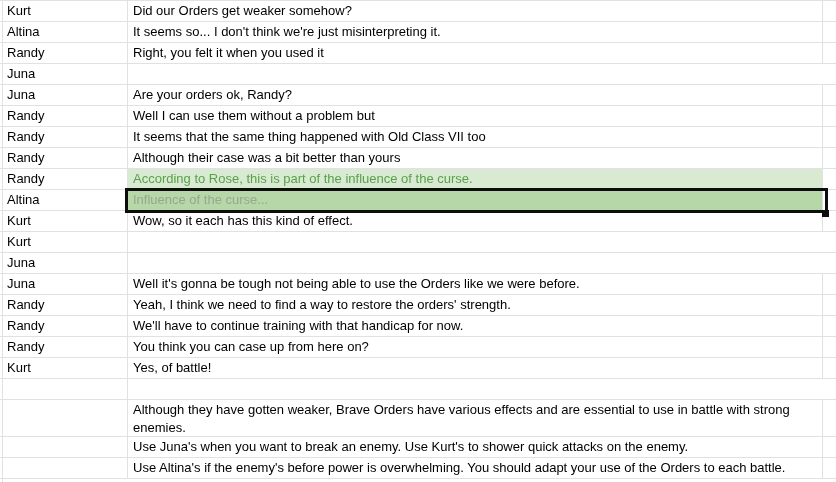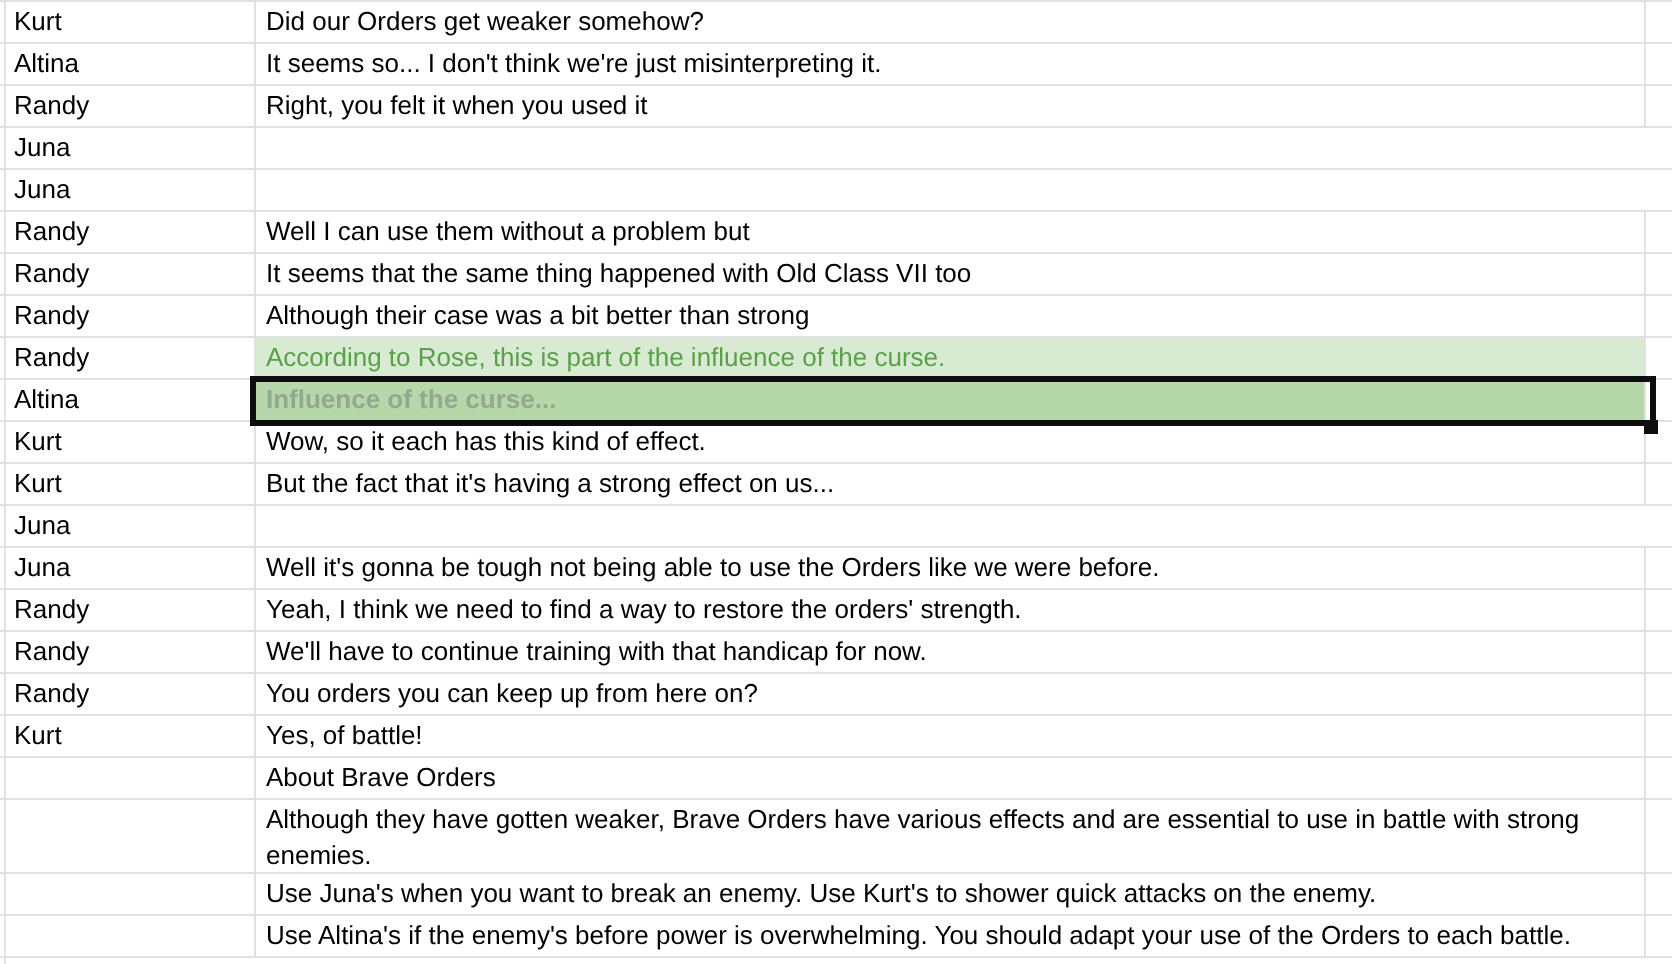--- a/index.html
+++ b/index.html
@@ -27,21 +27,21 @@
     overflow:hidden;
     line-height:20px;
     height:100%;
   }
   .cell.a{width:128px;padding-left:7px;}
   .cell.b{width:695px;padding-left:5px;padding-right:6px;}
   .cell.c{flex:1;border-right:none;}
   .row.tall .cell{line-height:17.5px;padding-top:1px;}
   .row.tall .cell.b{white-space:normal;}
   .cell.note{background:var(--noteBg);color:var(--noteText);}
-  .cell.selected{background:var(--selBg);color:var(--selText);position:relative;overflow:visible;font-weight:bold;}
+  .cell.selected{background:var(--selBg);color:var(--selText);position:relative;overflow:visible;}
   .sel-box{
     position:absolute;top:-2px;bottom:-3px;left:-3px;right:-6px;
     border:3px solid var(--selBorder);
     z-index:3;pointer-events:none;
   }
   .fill-handle{
     position:absolute;right:-7px;bottom:-7px;
     width:7px;height:7px;background:var(--selBorder);z-index:4;
   }
 </style>
@@ -65,55 +65,55 @@
     <div class="cell a">Randy</div>
     <div class="cell b">Right, you felt it when you used it</div>
     <div class="cell c"></div>
   </div>
     <div class="row">
     <div class="cell a">Juna</div>
     <div class="cell c"></div>
   </div>
     <div class="row">
     <div class="cell a">Juna</div>
+    <div class="cell b">Are your orders ok, Randy?</div>
     <div class="cell c"></div>
   </div>
     <div class="row">
     <div class="cell a">Randy</div>
     <div class="cell b">Well I can use them without a problem but</div>
     <div class="cell c"></div>
   </div>
     <div class="row">
     <div class="cell a">Randy</div>
     <div class="cell b">It seems that the same thing happened with Old Class VII too</div>
     <div class="cell c"></div>
   </div>
     <div class="row">
     <div class="cell a">Randy</div>
-    <div class="cell b">Although their case was a bit better than strong</div>
+    <div class="cell b">Although their case was a bit better than yours</div>
     <div class="cell c"></div>
   </div>
     <div class="row">
     <div class="cell a">Randy</div>
     <div class="cell b note">According to Rose, this is part of the influence of the curse.</div>
     <div class="cell c"></div>
   </div>
     <div class="row">
     <div class="cell a">Altina</div>
     <div class="cell b selected">Influence of the curse...<div class="sel-box"></div><div class="fill-handle"></div></div>
     <div class="cell c"></div>
   </div>
     <div class="row">
     <div class="cell a">Kurt</div>
     <div class="cell b">Wow, so it each has this kind of effect.</div>
     <div class="cell c"></div>
   </div>
     <div class="row">
     <div class="cell a">Kurt</div>
-    <div class="cell b">But the fact that it's having a strong effect on us...</div>
     <div class="cell c"></div>
   </div>
     <div class="row">
     <div class="cell a">Juna</div>
     <div class="cell c"></div>
   </div>
     <div class="row">
     <div class="cell a">Juna</div>
     <div class="cell b">Well it's gonna be tough not being able to use the Orders like we were before.</div>
     <div class="cell c"></div>
@@ -123,31 +123,30 @@
     <div class="cell b">Yeah, I think we need to find a way to restore the orders' strength.</div>
     <div class="cell c"></div>
   </div>
     <div class="row">
     <div class="cell a">Randy</div>
     <div class="cell b">We'll have to continue training with that handicap for now.</div>
     <div class="cell c"></div>
   </div>
     <div class="row">
     <div class="cell a">Randy</div>
-    <div class="cell b">You orders you can keep up from here on?</div>
+    <div class="cell b">You think you can case up from here on?</div>
     <div class="cell c"></div>
   </div>
     <div class="row">
     <div class="cell a">Kurt</div>
     <div class="cell b">Yes, of battle!</div>
     <div class="cell c"></div>
   </div>
     <div class="row">
     <div class="cell a"></div>
-    <div class="cell b">About Brave Orders</div>
     <div class="cell c"></div>
   </div>
     <div class="row tall">
     <div class="cell a"></div>
     <div class="cell b">Although they have gotten weaker, Brave Orders have various effects and are essential to use in battle with strong enemies.</div>
     <div class="cell c"></div>
   </div>
     <div class="row">
     <div class="cell a"></div>
     <div class="cell b">Use Juna's when you want to break an enemy. Use Kurt's to shower quick attacks on the enemy.</div>

